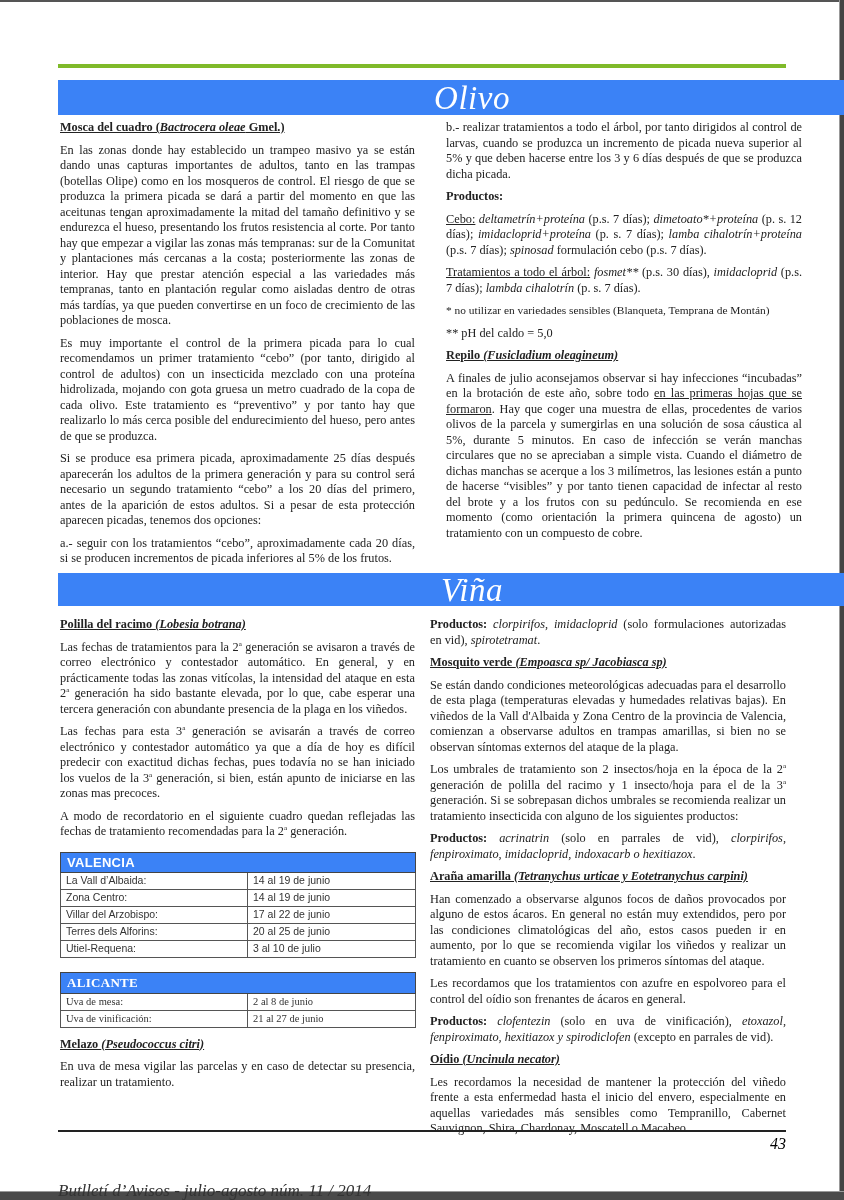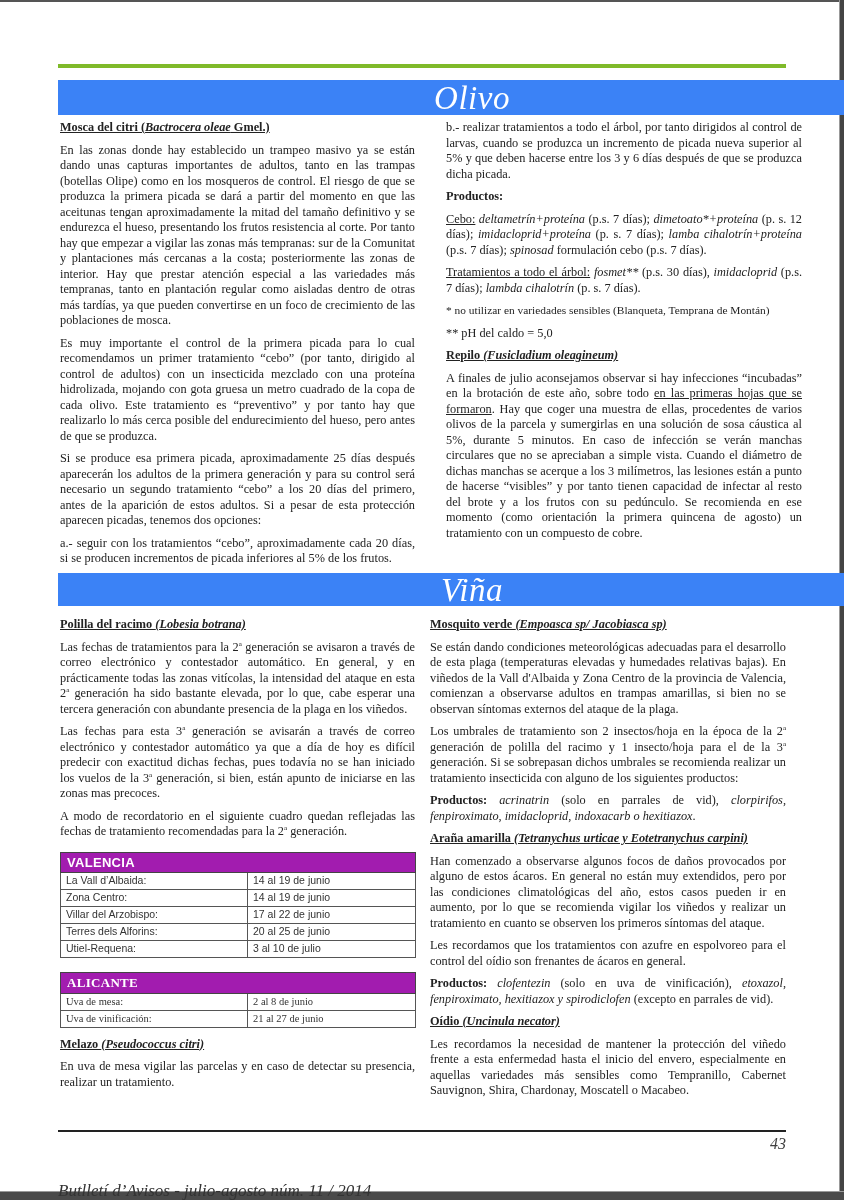--- a/index.html
+++ b/index.html
@@ -45,54 +45,54 @@
   .b { font-weight: bold; }
   .small { font-size: 11.4px; }
   sup { font-size: 7px; line-height: 0; }
 
   .tbl {
     width: 356px; border-collapse: collapse;
     font-family: "Liberation Sans", "DejaVu Sans", sans-serif;
     font-size: 10.5px; margin: 0 0 9px 0;
   }
   .tbl th {
-    background: #a21caf; color: #fff; text-align: left;
+    background: #3b82f6; color: #fff; text-align: left;
     font-weight: bold; font-size: 13px; padding: 2px 6px;
     border: 1px solid #444; letter-spacing: 0.3px;
   }
   .tbl td { border: 1px solid #555; padding: 0 5px; height: 16px; color: #333; }
   .tbl td.c1 { width: 176px; }
 
   .footer-rule { position: absolute; left: 58px; top: 1130px; width: 728px; height: 2px; background: #222; }
   .footer-left {
     position: absolute; left: 58px; top: 1137px;
     font-style: italic; font-size: 17px; color: #333;
     font-family: "Liberation Serif", "DejaVu Serif", serif;
     margin-top: 44px;
   }
   .footer-right {
     position: absolute; right: 58px; top: 1135px;
-    font-style: italic; font-size: 16px; color: #404040; font-family: Liberation Serif, serif;
+    font-style: italic; font-size: 16px; color: #000000; font-family: Liberation Serif, serif;
   }
 </style>
 </head>
 <body>
 
 <div class="frame-top"></div>
 <div class="frame-right-inner"></div>
 <div class="frame-right"></div>
 <div class="frame-bottom-inner"></div>
 <div class="frame-bottom"></div>
 
 <div class="top-rule"></div>
 
 <div class="band band-olivo">Olivo</div>
 
 <div class="col col-ol-left">
-  <p class="h"><span>Mosca del citri (</span><i>Bactrocera oleae</i><span> Gmel.)</span></p>
+  <p class="h"><span>Mosca del cuadro (</span><i>Bactrocera oleae</i><span> Gmel.)</span></p>
   <p>En las zonas donde hay establecido un trampeo masivo ya se están dando unas capturas importantes de adultos, tanto en las trampas (botellas Olipe) como en los mosqueros de control. El riesgo de que se produzca la primera picada se dará a partir del momento en que las aceitunas tengan aproximadamente la mitad del tamaño definitivo y se endurezca el hueso, presentando los frutos resistencia al corte. Por tanto hay que empezar a vigilar las zonas más tempranas: sur de la Comunitat y plantaciones más cercanas a la costa; posteriormente las zonas de interior. Hay que prestar atención especial a las variedades más tempranas, tanto en plantación regular como aisladas dentro de otras más tardías, ya que pueden convertirse en un foco de crecimiento de las poblaciones de mosca.</p>
   <p>Es muy importante el control de la primera picada para lo cual recomendamos un primer tratamiento “cebo” (por tanto, dirigido al control de adultos) con un insecticida mezclado con una proteína hidrolizada, mojando con gota gruesa un metro cuadrado de la copa de cada olivo. Este tratamiento es “preventivo” y por tanto hay que realizarlo lo más cerca posible del endurecimiento del hueso, pero antes de que se produzca.</p>
   <p>Si se produce esa primera picada, aproximadamente 25 días después aparecerán los adultos de la primera generación y para su control será necesario un segundo tratamiento “cebo” a los 20 días del primero, antes de la aparición de estos adultos. Si a pesar de esta protección aparecen picadas, tenemos dos opciones:</p>
   <p>a.- seguir con los tratamientos “cebo”, aproximadamente cada 20 días, si se producen incrementos de picada inferiores al 5% de los frutos.</p>
 </div>
 
 <div class="col col-ol-right">
   <p>b.- realizar tratamientos a todo el árbol, por tanto dirigidos al control de larvas, cuando se produzca un incremento de picada nueva superior al 5% y que deben hacerse entre los 3 y 6 días después de que se produzca dicha picada.</p>
   <p class="b">Productos:</p>
   <p><span class="u">Cebo:</span> <i>deltametrín+proteína</i><span> (p.s. 7 días); </span><i>dimetoato*+proteína</i><span> (p. s. 12 días); </span><i>imidacloprid+proteína</i><span> (p. s. 7 días); </span><i>lamba cihalotrín+proteína</i><span> (p.s. 7 días); </span><i>spinosad</i><span> formulación cebo (p.s. 7 días).</span></p>
@@ -153,20 +153,21 @@
           <td>21 al 27 de junio</td>
         </tr>
   </tbody>
     </table>
 
   <p class="h"><span>Melazo </span><i>(Pseudococcus citri)</i></p>
   <p>En uva de mesa vigilar las parcelas y en caso de detectar su presencia, realizar un tratamiento.</p>
 </div>
 
 <div class="col col-vi-right">
+  <p><span class="b">Productos:</span> <i>clorpirifos</i><span>, </span><i>imidacloprid</i><span> (solo formulaciones autorizadas en vid), </span><i>spirotetramat</i><span>.</span></p>
 
   <p class="h"><span>Mosquito verde </span><i>(Empoasca sp/ Jacobiasca sp)</i></p>
   <p>Se están dando condiciones meteorológicas adecuadas para el desarrollo de esta plaga (temperaturas elevadas y humedades relativas bajas). En viñedos de la Vall d'Albaida y Zona Centro de la provincia de Valencia, comienzan a observarse adultos en trampas amarillas, si bien no se observan síntomas externos del ataque de la plaga.</p>
   <p><span>Los umbrales de tratamiento son 2 insectos/hoja en la época de la 2</span><sup>a</sup><span> generación de polilla del racimo y 1 insecto/hoja para el de la 3</span><sup>a</sup><span> generación. Si se sobrepasan dichos umbrales se recomienda realizar un tratamiento insecticida con alguno de los siguientes productos:</span></p>
   <p><span class="b">Productos:</span> <i>acrinatrin</i><span> (solo en parrales de vid), </span><i>clorpirifos</i><span>, </span><i>fenpiroximato</i><span>, </span><i>imidacloprid</i><span>, </span><i>indoxacarb o hexitiazox</i><span>.</span></p>
 
   <p class="h"><span>Araña amarilla </span><i>(Tetranychus urticae y Eotetranychus carpini)</i></p>
   <p>Han comenzado a observarse algunos focos de daños provocados por alguno de estos ácaros. En general no están muy extendidos, pero por las condiciones climatológicas del año, estos casos pueden ir en aumento, por lo que se recomienda vigilar los viñedos y realizar un tratamiento en cuanto se observen los primeros síntomas del ataque.</p>
   <p>Les recordamos que los tratamientos con azufre en espolvoreo para el control del oídio son frenantes de ácaros en general.</p>
   <p><span class="b">Productos:</span> <i>clofentezin</i><span> (solo en uva de vinificación), </span><i>etoxazol</i><span>, </span><i>fenpiroximato, hexitiazox y spirodiclofen</i><span> (excepto en parrales de vid).</span></p>

